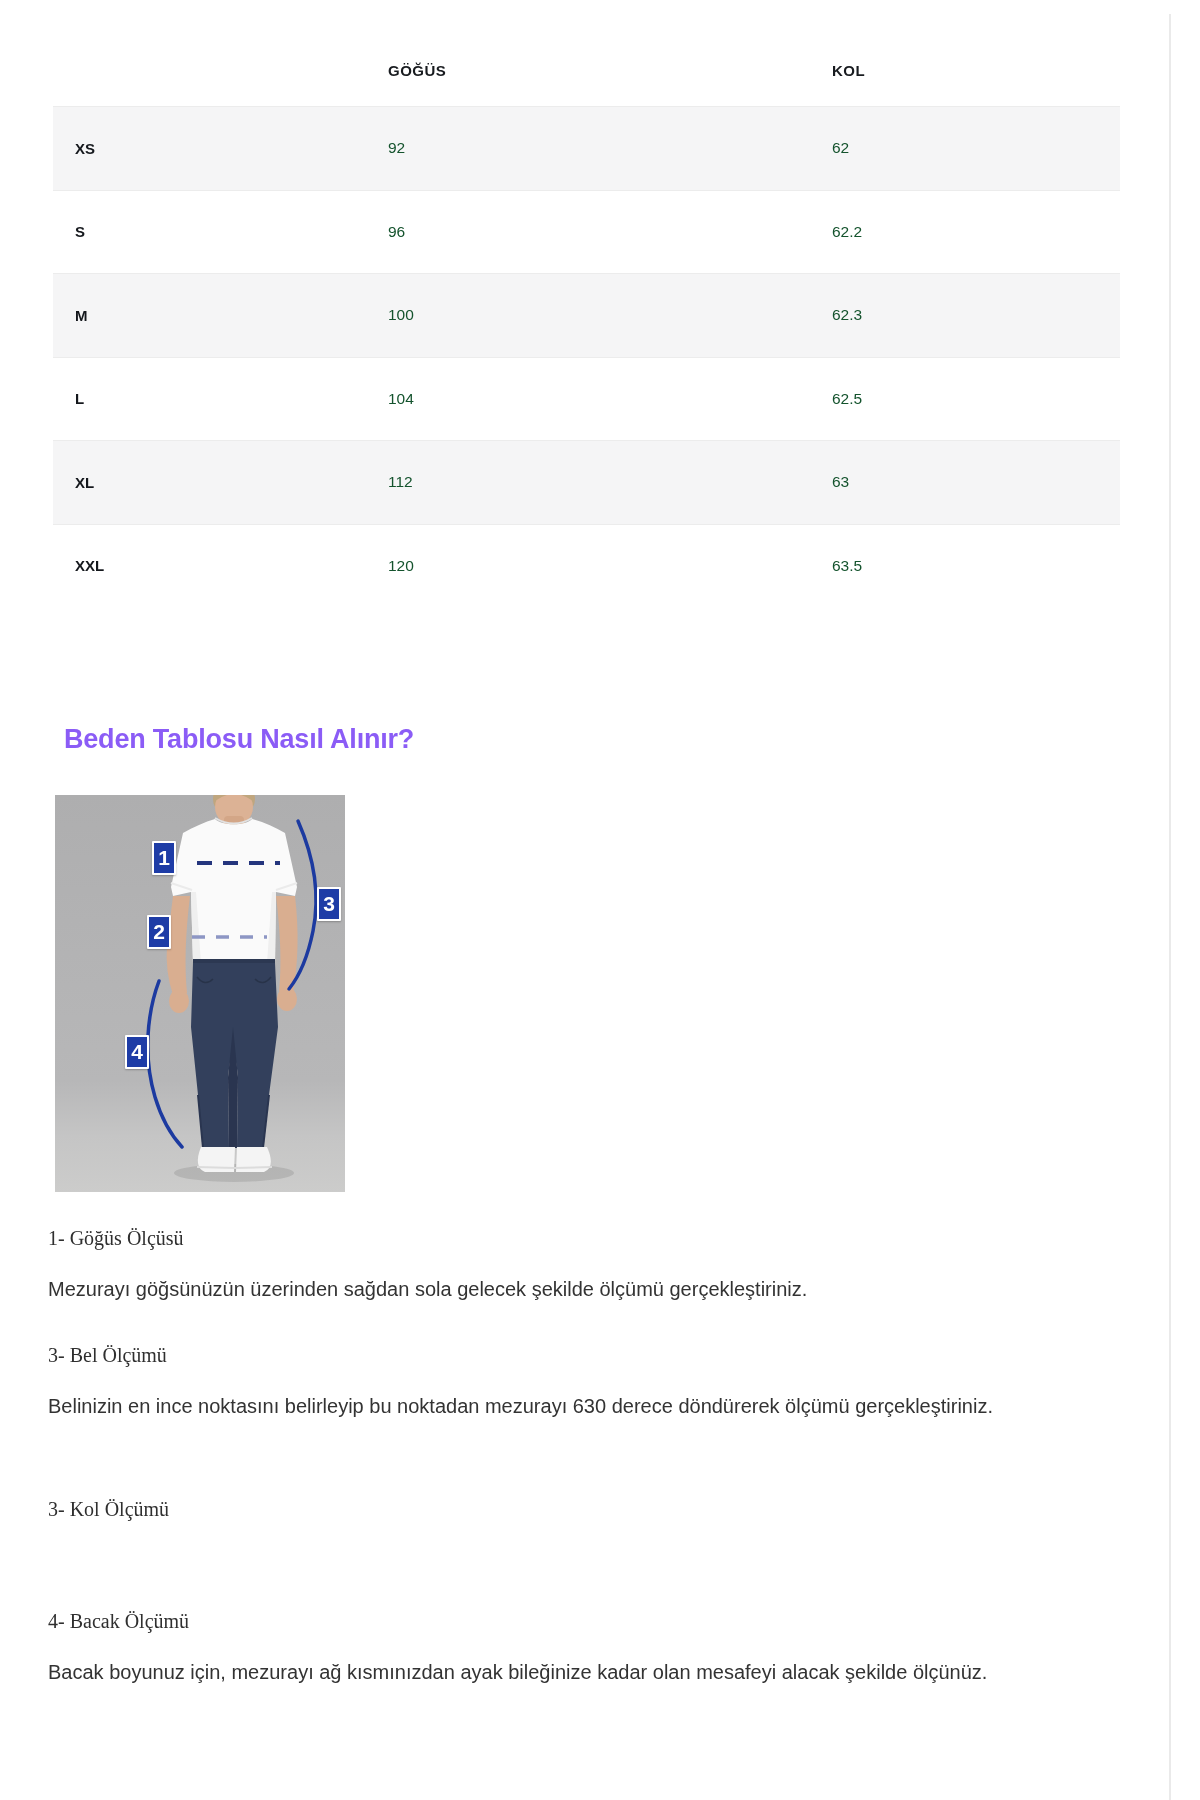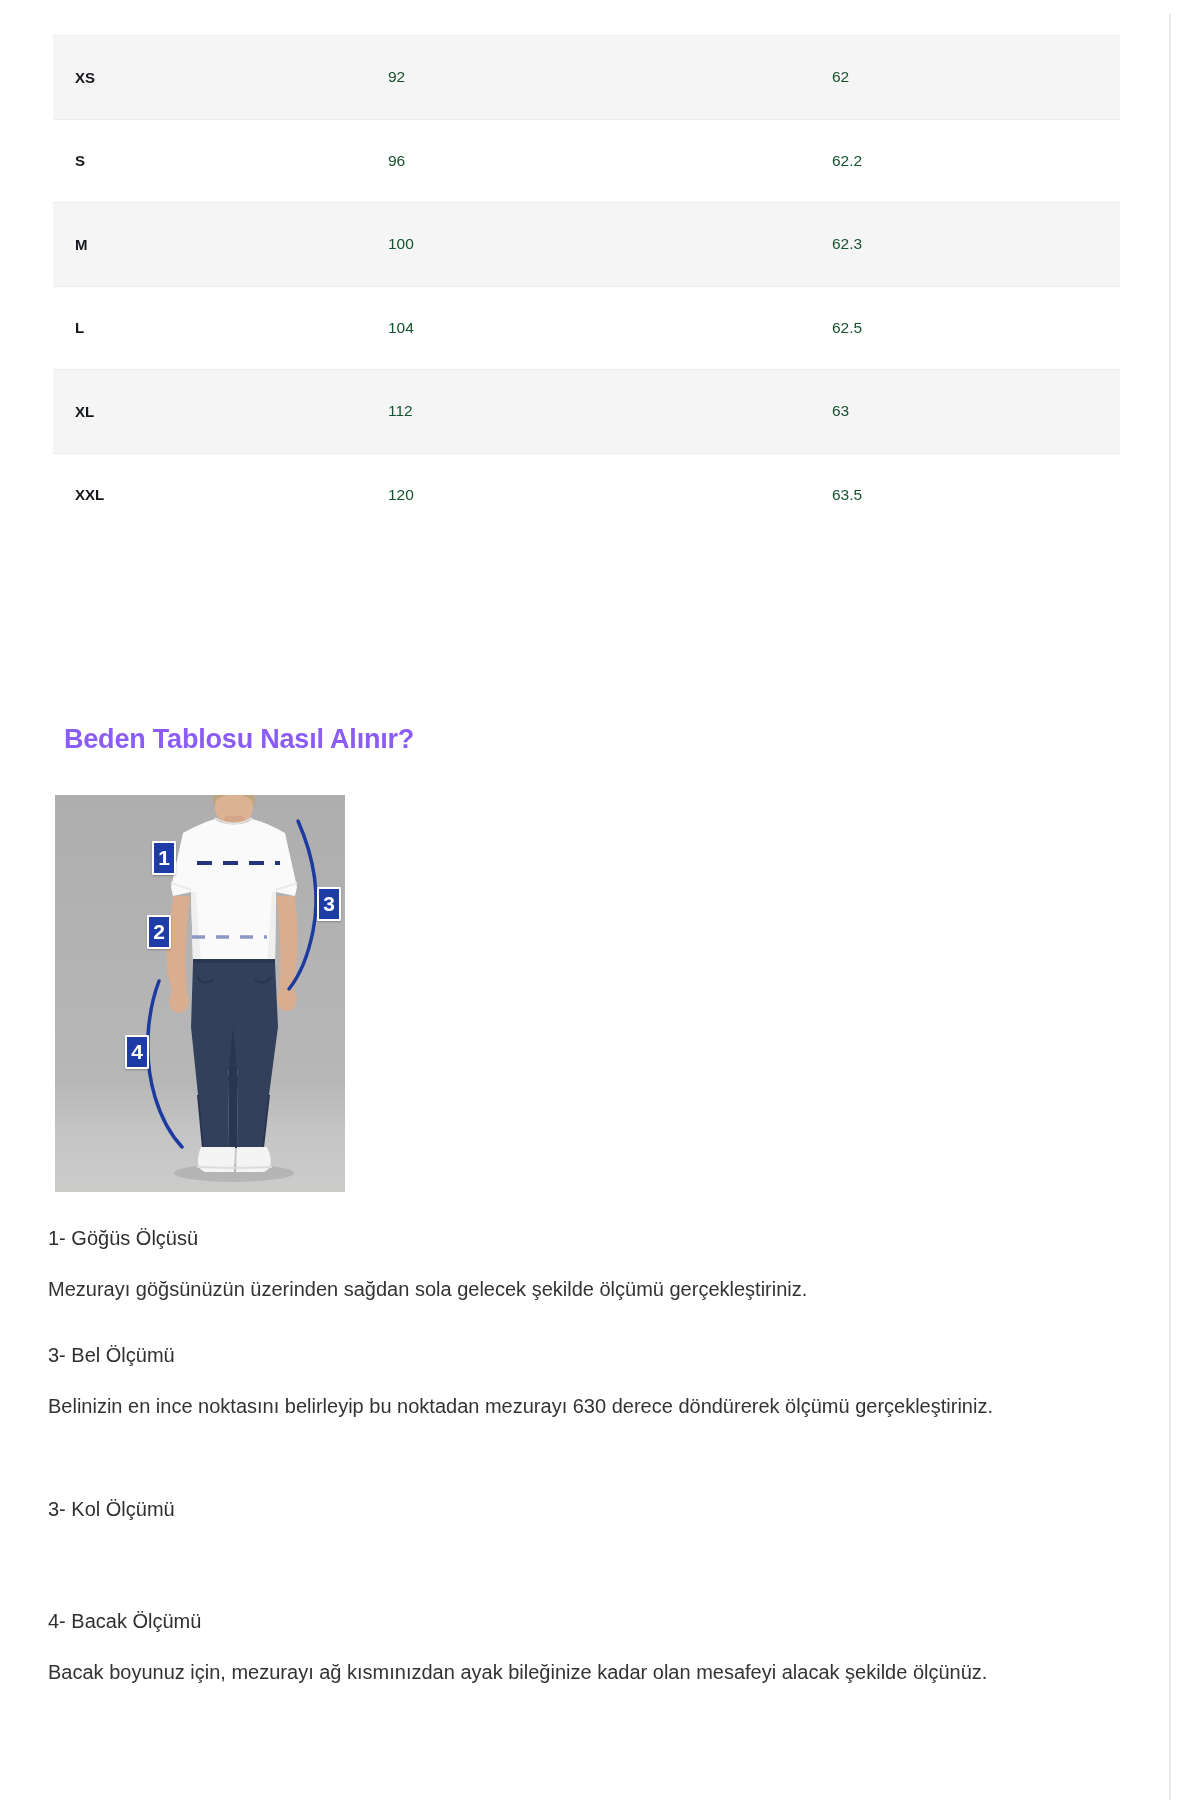--- a/index.html
+++ b/index.html
@@ -37,36 +37,41 @@
     background:#1e3ca6;border:2px solid #ffffff;border-radius:1px;
     color:#ffffff;font-size:21px;font-weight:700;line-height:30px;text-align:center;
     box-shadow:0 1px 2px rgba(0,0,0,.25);
   }
   .badge-1{left:97px;top:46px;}
   .badge-2{left:92px;top:120px;}
   .badge-3{left:262px;top:92px;}
   .badge-4{left:70px;top:240px;}
 
   
-  .instr-h{position:absolute;left:48px;font-size:20px;color:#2f2f2f;}
+  .instr-h{position:absolute;left:48px;font-size:20px;color:#2f2f2f;font-family:Liberation Serif, serif;}
   .instr-p{position:absolute;left:48px;width:950px;font-size:20px;color:#333333;line-height:43px;}
   .h-1{top:1227px;} .p-1{top:1268px;}
   .h-2{top:1344px;} .p-2{top:1385px;}
   .h-3{top:1498px;} .p-3{top:1539px;}
   .h-4{top:1610px;} .p-4{top:1651px;}
 
   
   .edge-line{position:absolute;left:1169px;top:14px;width:2px;height:1786px;background:#eaeaea;}
 </style>
 </head>
 <body>
 
 <div class="page">
 
   <div class="size-table">
+    <div class="trow thead">
+      <div class="c1 cell"></div>
+      <div class="c2 cell">GÖĞÜS</div>
+      <div class="c3 cell">KOL</div>
+    </div>
 
     <div class="trow tr-data striped">
       <div class="c1 size-cell">XS</div>
       <div class="c2 val-cell">92</div>
       <div class="c3 val-cell">62</div>
     </div>
     <div class="trow tr-data">
       <div class="c1 size-cell">S</div>
       <div class="c2 val-cell">96</div>
       <div class="c3 val-cell">62.2</div>

